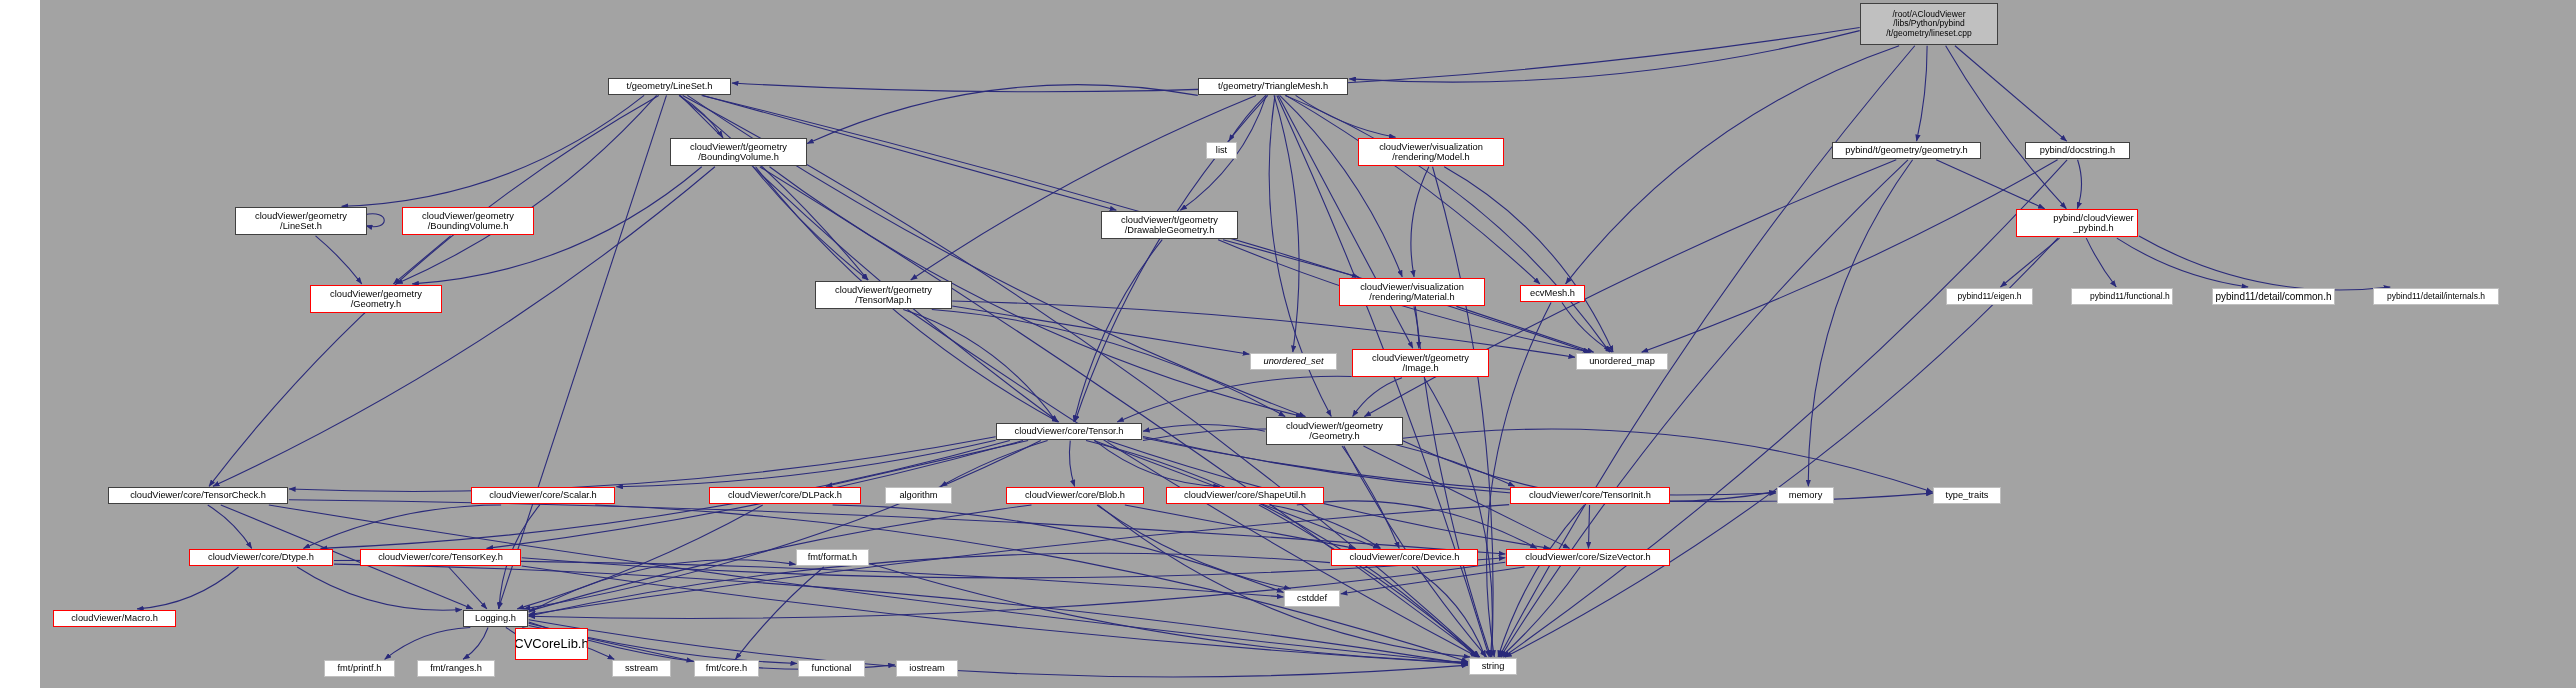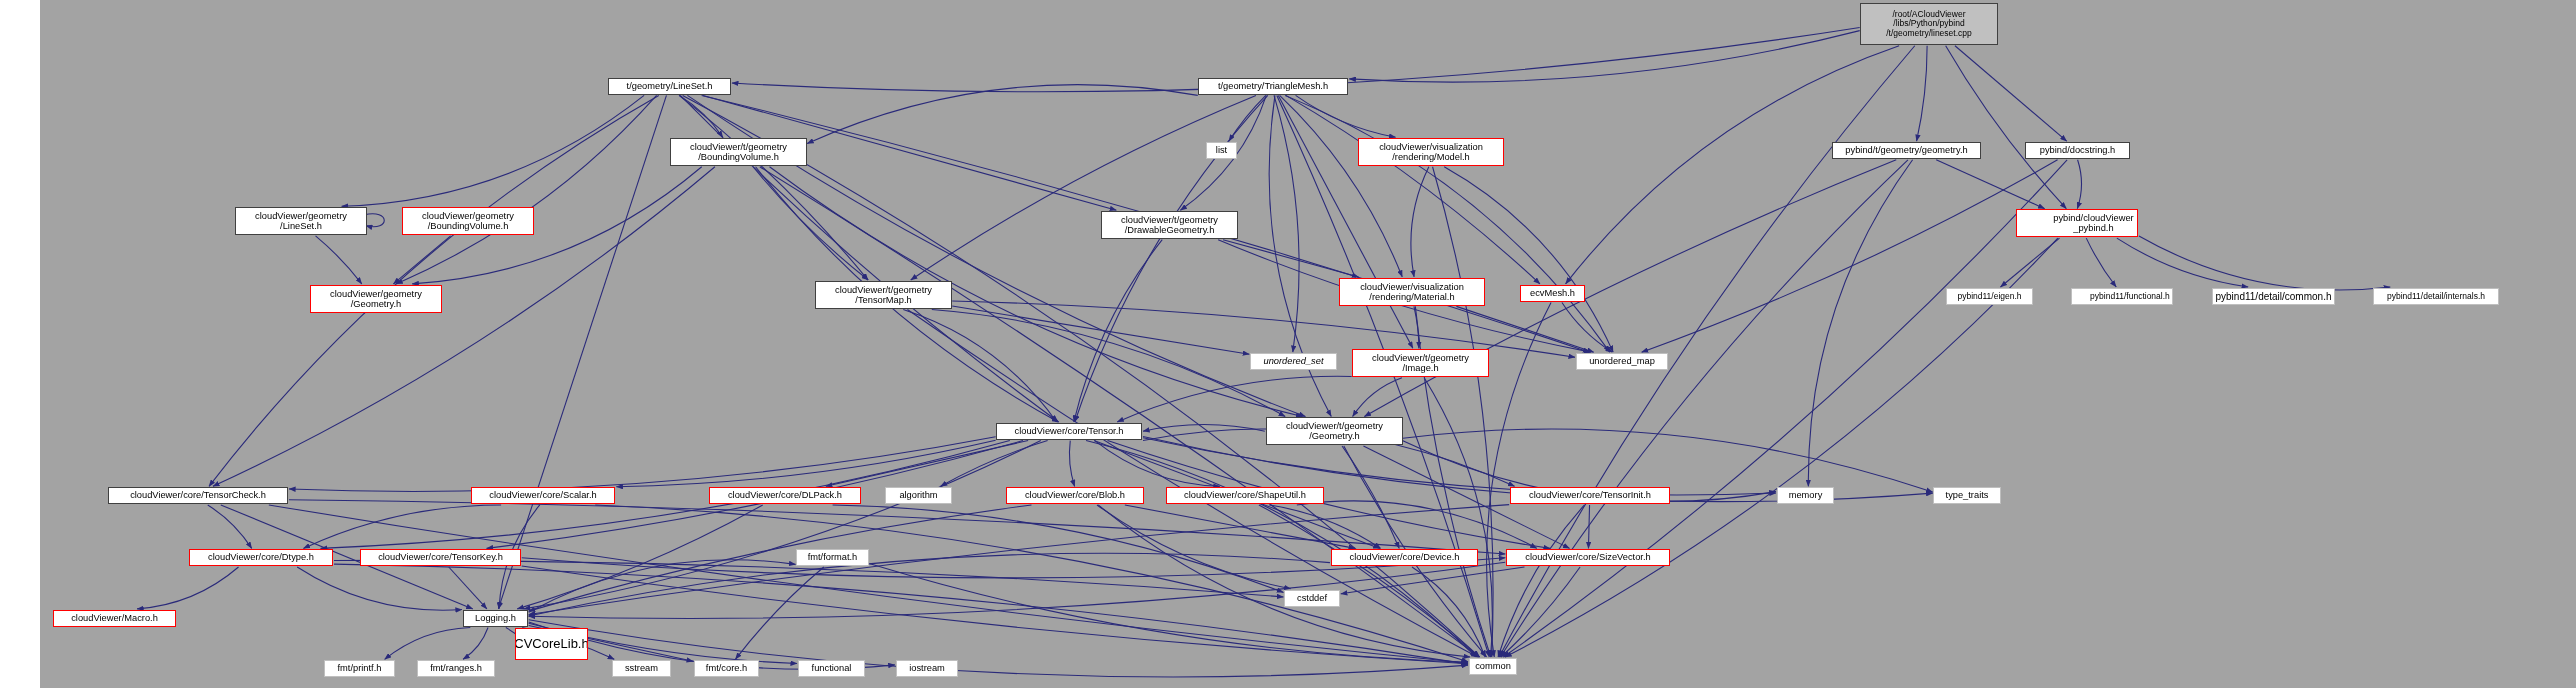--- a/index.html
+++ b/index.html
@@ -212,21 +212,21 @@
       <div class="node n-gray" style="left: 1737px; top: 487px; width: 57px; height: 17px; font-size: 9.3px;"><span>memory</span></div>
       <div class="node n-gray" style="left: 1893px; top: 487px; width: 68px; height: 17px; font-size: 9.3px;"><span>type_traits</span></div>
       <div class="node n-red" style="left: 149px; top: 549px; width: 144px; height: 17px; font-size: 9.3px;"><span>cloudViewer/core/Dtype.h</span></div>
       <div class="node n-red" style="left: 320px; top: 549px; width: 161px; height: 17px; font-size: 9.3px;"><span>cloudViewer/core/TensorKey.h</span></div>
       <div class="node n-gray" style="left: 756px; top: 549px; width: 73px; height: 17px; font-size: 9.3px;"><span>fmt/format.h</span></div>
       <div class="node n-red" style="left: 1291px; top: 549px; width: 147px; height: 17px; font-size: 9.3px;"><span>cloudViewer/core/Device.h</span></div>
       <div class="node n-red" style="left: 1466px; top: 549px; width: 164px; height: 17px; font-size: 9.3px;"><span>cloudViewer/core/SizeVector.h</span></div>
       <div class="node n-red" style="left: 13px; top: 610px; width: 123px; height: 17px; font-size: 9.3px;"><span>cloudViewer/Macro.h</span></div>
       <div class="node n-dark" style="left: 423px; top: 610px; width: 65px; height: 17px; font-size: 9.3px;"><span>Logging.h</span></div>
       <div class="node n-gray" style="left: 1244px; top: 590px; width: 56px; height: 17px; font-size: 9.3px; text-align: center;"><span>cstddef</span></div>
-      <div class="node n-gray" style="left: 1429px; top: 658px; width: 48px; height: 17px; font-size: 9.3px;"><span>common</span></div>
+      <div class="node n-gray" style="left: 1429px; top: 658px; width: 48px; height: 17px; font-size: 9.3px;"><span>string</span></div>
       <div class="node n-gray" style="left: 284px; top: 660px; width: 71px; height: 17px; font-size: 9.3px;"><span>fmt/printf.h</span></div>
       <div class="node n-gray" style="left: 377px; top: 660px; width: 78px; height: 17px; font-size: 9.3px;"><span>fmt/ranges.h</span></div>
       <div class="node n-red" style="left: 475px; top: 628px; width: 73px; height: 32px; font-size: 13px;"><span>CVCoreLib.h</span></div>
       <div class="node n-gray" style="left: 572px; top: 660px; width: 59px; height: 17px; font-size: 9.3px;"><span>sstream</span></div>
       <div class="node n-gray" style="left: 654px; top: 660px; width: 65px; height: 17px; font-size: 9.3px;"><span>fmt/core.h</span></div>
       <div class="node n-gray" style="left: 758px; top: 660px; width: 67px; height: 17px; font-size: 9.3px;"><span>functional</span></div>
       <div class="node n-gray" style="left: 856px; top: 660px; width: 62px; height: 17px; font-size: 9.3px;"><span>iostream</span></div>
     </div>
 </div>
 

